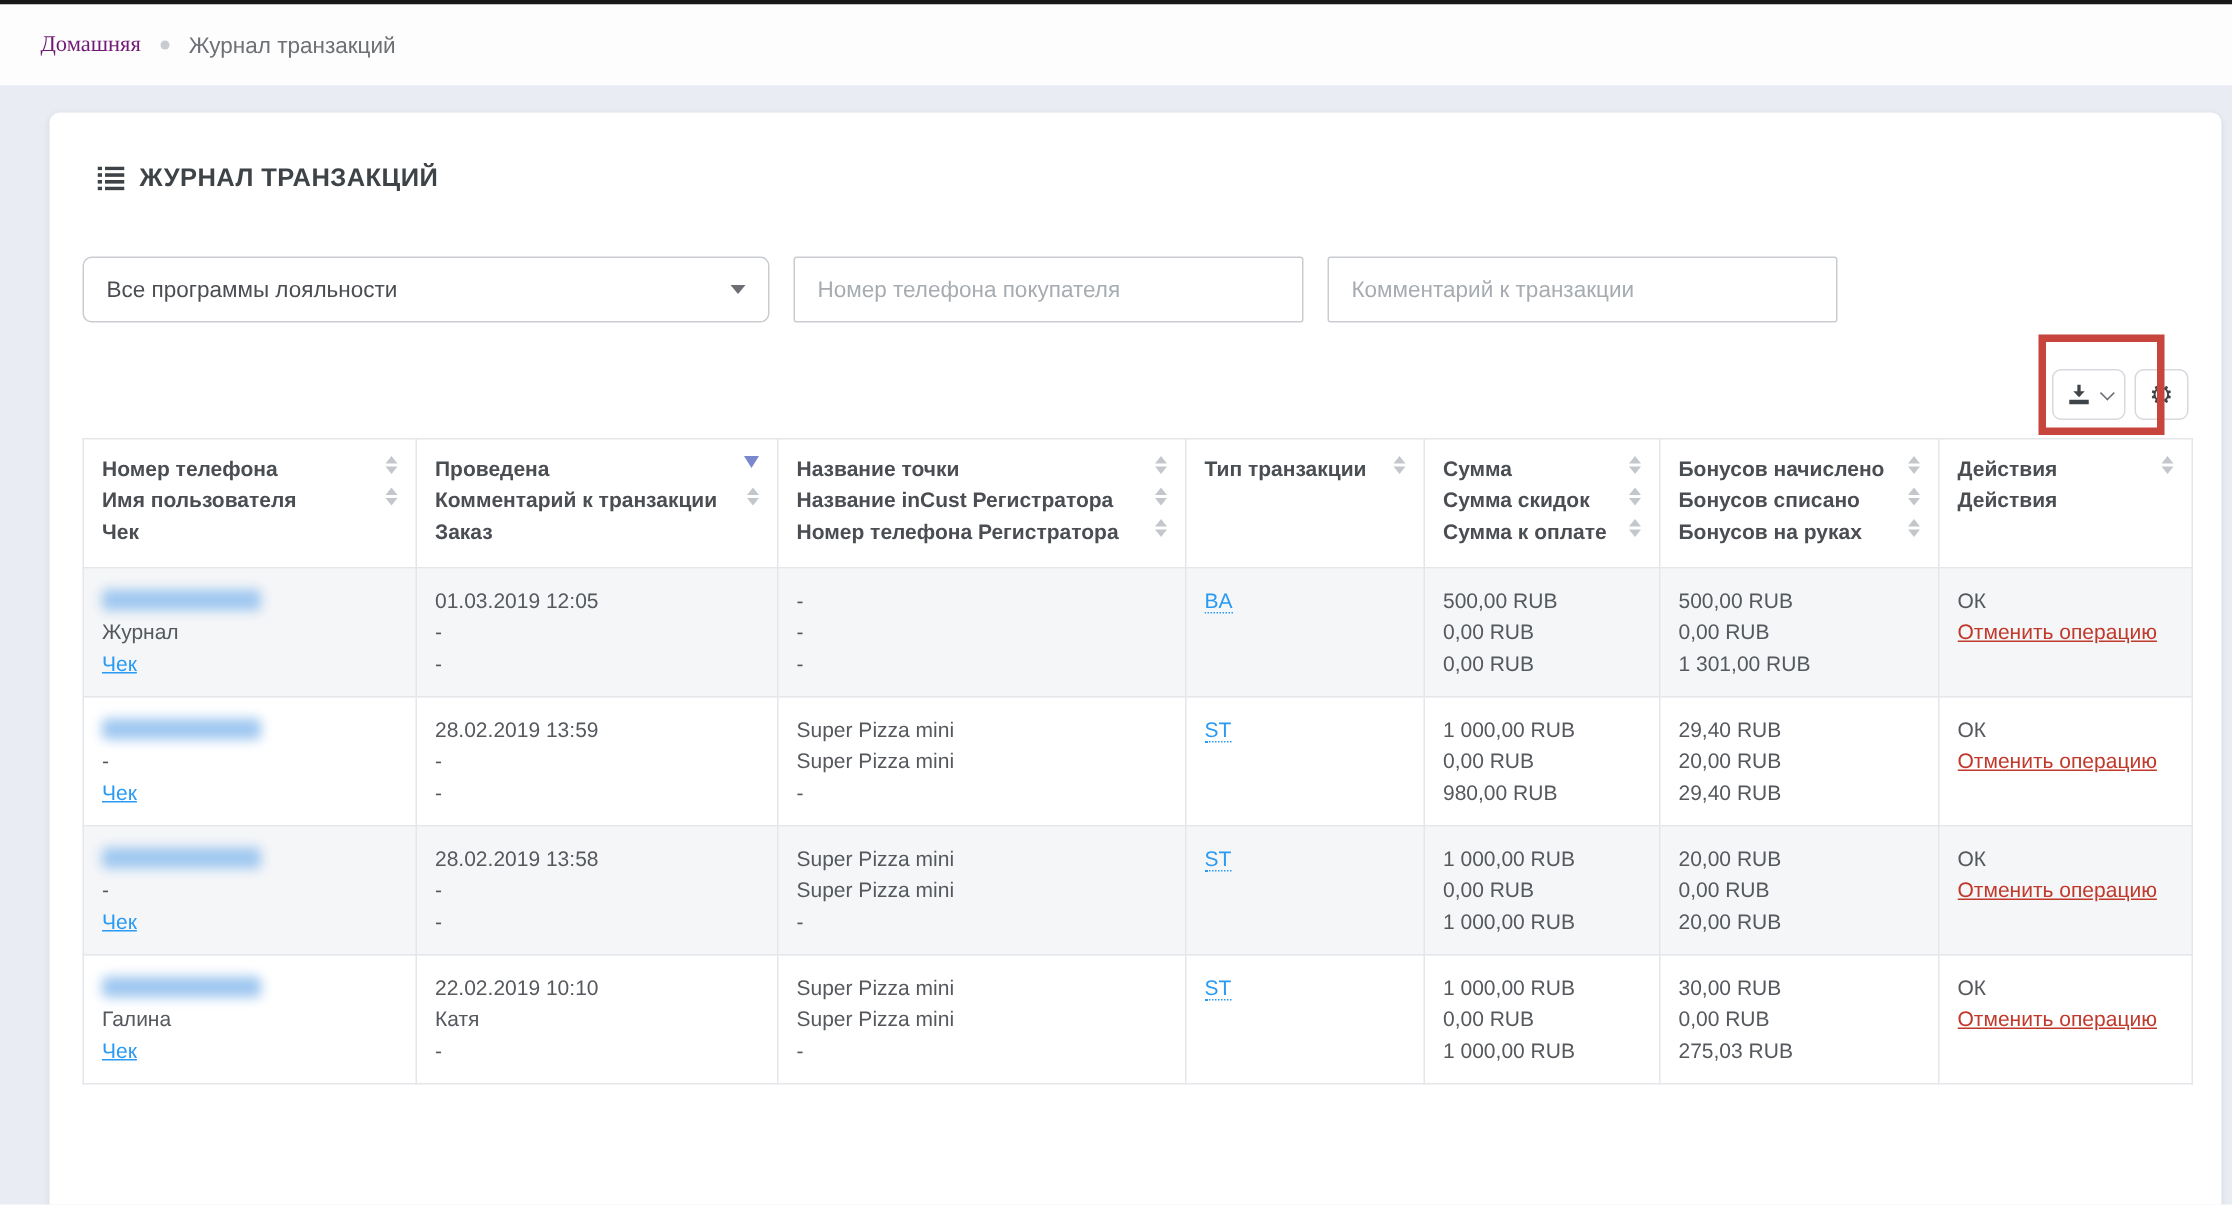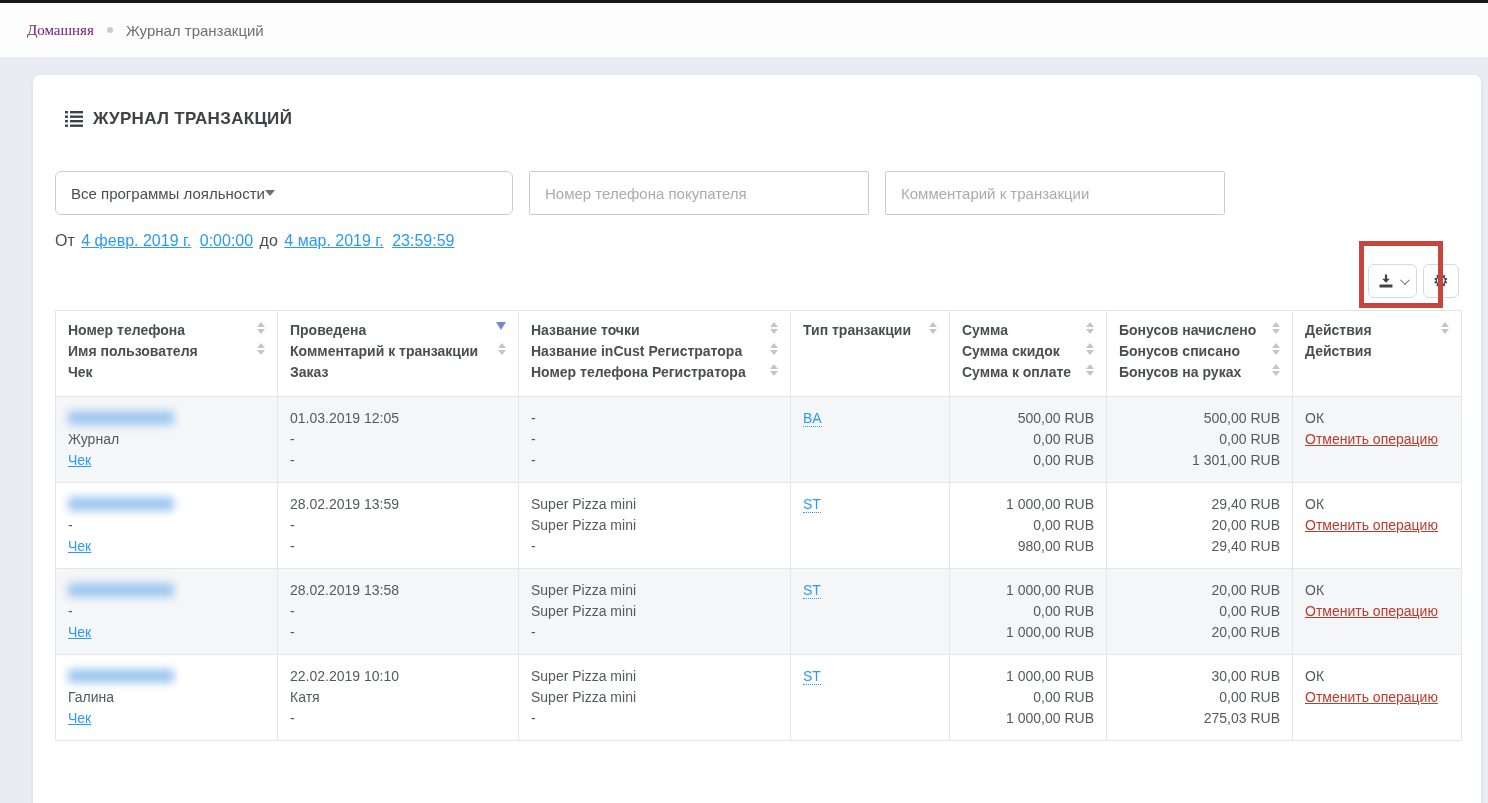--- a/index.html
+++ b/index.html
@@ -35,21 +35,21 @@
     padding:26px 22px;height:900px;
   }
   .card-title-row{display:flex;align-items:center;gap:10px;margin:8px 0 0 10px;}
   .card-title-row h1{
     font-size:17px;font-weight:700;color:#3e4347;margin:0;letter-spacing:.3px;
   }
   .list-icon svg{display:block;}
   .filter-row{margin-top:42px;display:flex;gap:16px;margin-left:0;}
   .select-ctl{
     width:458px;height:44px;border:1px solid var(--ctl-border);border-radius:6px;
-    display:flex;align-items:center;justify-content:flex-start;
+    display:flex;align-items:center;justify-content:space-between;
     padding:0 15px;font-size:15px;color:#4a4e52;background:#fff;cursor:pointer;
   }
   .caret-down{
     width:0;height:0;border-left:5px solid transparent;border-right:5px solid transparent;
     border-top:6px solid #6b6f73;display:inline-block;
   }
   .text-input{
     width:340px;height:44px;border:1px solid var(--ctl-border);border-radius:2px;
     padding:0 15px;font-size:15px;color:#4a4e52;font-family:"Liberation Sans",sans-serif;
     outline:none;background:#fff;
@@ -90,21 +90,21 @@
   .tx th,.tx td{border:1px solid var(--border);vertical-align:top;padding:11px 12px;}
   .tx th{text-align:left;color:#4a4e52;font-weight:700;background:#fff;}
   .tx tbody tr:nth-child(odd){background:var(--stripe);}
   .tx td{line-height:21px;color:var(--text-mid);}
   .hline{display:flex;justify-content:space-between;align-items:flex-start;height:21px;}
   .sort{display:inline-flex;flex-direction:column;align-items:center;margin-left:6px;cursor:pointer;}
   .tri{display:block;width:0;height:0;border-left:4px solid transparent;border-right:4px solid transparent;}
   .tri.up{border-bottom:5px solid #c3c7cb;margin-bottom:2px;}
   .tri.down{border-top:5px solid #c3c7cb;}
   .tri.down.active{border-top:8px solid var(--sort-active);border-left:5px solid transparent;border-right:5px solid transparent;}
-  .num{text-align:right;white-space:nowrap;}
+  .num{text-align:left;white-space:nowrap;}
   a.blue-link{color:var(--link-blue);text-decoration:underline;cursor:pointer;}
   a.type-link{color:var(--link-blue);text-decoration:none;border-bottom:1px dotted var(--link-blue);cursor:pointer;}
   a.cancel-link{color:var(--cancel-red);text-decoration:underline;cursor:pointer;}
   .blur-pill{
     width:106px;height:14px;border-radius:3px;background:#9ec7f0;
     filter:blur(4px);margin:3px 0 4px;cursor:pointer;
   }
   .cell-line{height:21px;white-space:nowrap;overflow:hidden;}
 </style>
 </head>
@@ -140,28 +140,20 @@
     <div class="filter-row">
       <div class="select-ctl">
         <span>Все программы лояльности</span>
         <span class="caret-down"></span>
       </div>
       <input class="text-input" type="text" placeholder="Номер телефона покупателя" style="">
       <input class="text-input" type="text" placeholder="Комментарий к транзакции" style="">
     </div>
 
     <div class="date-row">
-      <div class="date-range">
-        <span>От</span>
-        <a>4 февр. 2019 г.</a>
-        <a>0:00:00</a>
-        <span>до</span>
-        <a>4 мар. 2019 г.</a>
-        <a>23:59:59</a>
-      </div>
     </div>
 
 
     <div class="toolbar-row">
       <button class="tool-btn">
         <span>
           <svg width="16" height="15" viewBox="0 0 16 15">
             <path d="M8 0.5 v7" stroke="#3f4448" stroke-width="2.2" fill="none"></path>
             <path d="M4.2 4.8 L8 8.8 L11.8 4.8 Z" fill="#3f4448"></path>
             <path d="M1.5 10.5 h13 v3 h-13 z" fill="#3f4448"></path>

